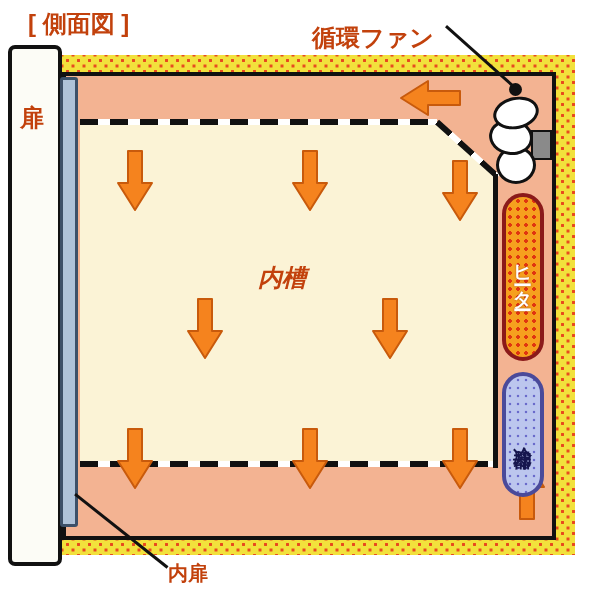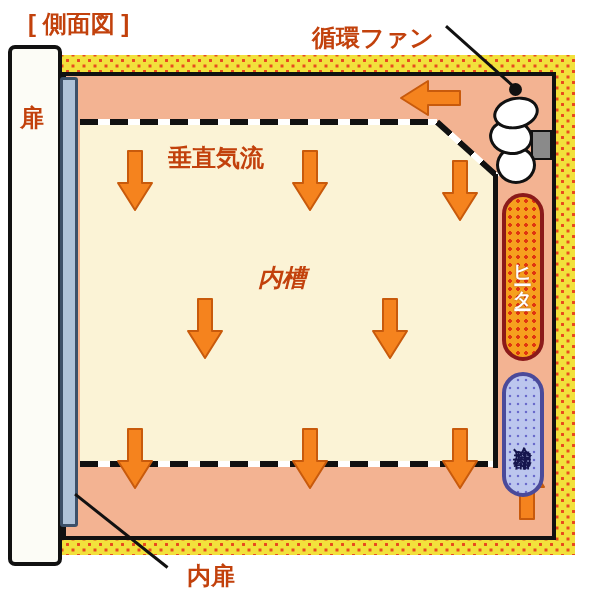--- a/index.html
+++ b/index.html
@@ -86,21 +86,21 @@
   .pointer{height:2.5px;background:#111;transform-origin:left top;}
   .fan-pointer{left:447px;top:25px;width:90px;transform:rotate(41.8deg);}
   .innerdoor-pointer{left:76px;top:493px;width:118px;transform:rotate(38.4deg);}
   
   .lbl{color:#c2410c;font-weight:600;white-space:nowrap;}
   .lbl-title{left:28px;top:8px;font-size:24px;}
   .lbl-fan{left:312px;top:22px;font-size:24px;}
   .lbl-door{left:20px;top:102px;font-size:24px;}
   .lbl-airflow{left:168px;top:142px;font-size:24px;}
   .lbl-tank{left:258px;top:262px;font-size:24px;font-style:italic;}
-  .lbl-innerdoor{left:187px;top:560px;font-size:24px;font-family:Liberation Serif, serif;}
+  .lbl-innerdoor{left:168px;top:560px;font-size:20px;font-family:Liberation Serif, serif;}
 </style>
 </head>
 <body>
 
 <div id="stage">
 
   <div class="abs insulation"></div>
 
   <div class="abs outer-door"></div>
 
@@ -148,17 +148,16 @@
     <div class="abs fan-blade blade-top"></div>
     <div class="abs fan-dot"></div>
   </div>
 
   <div class="abs pointer fan-pointer"></div>
   <div class="abs pointer innerdoor-pointer"></div>
 
   <div class="abs lbl lbl-title">[ 側面図 ]</div>
   <div class="abs lbl lbl-fan">循環ファン</div>
   <div class="abs lbl lbl-door">扉</div>
-  <div class="abs lbl lbl-airflow">垂直気流</div>
   <div class="abs lbl lbl-tank">内槽</div>
   <div class="abs lbl lbl-innerdoor">内扉</div>
 
 </div>
 
 </body></html>

